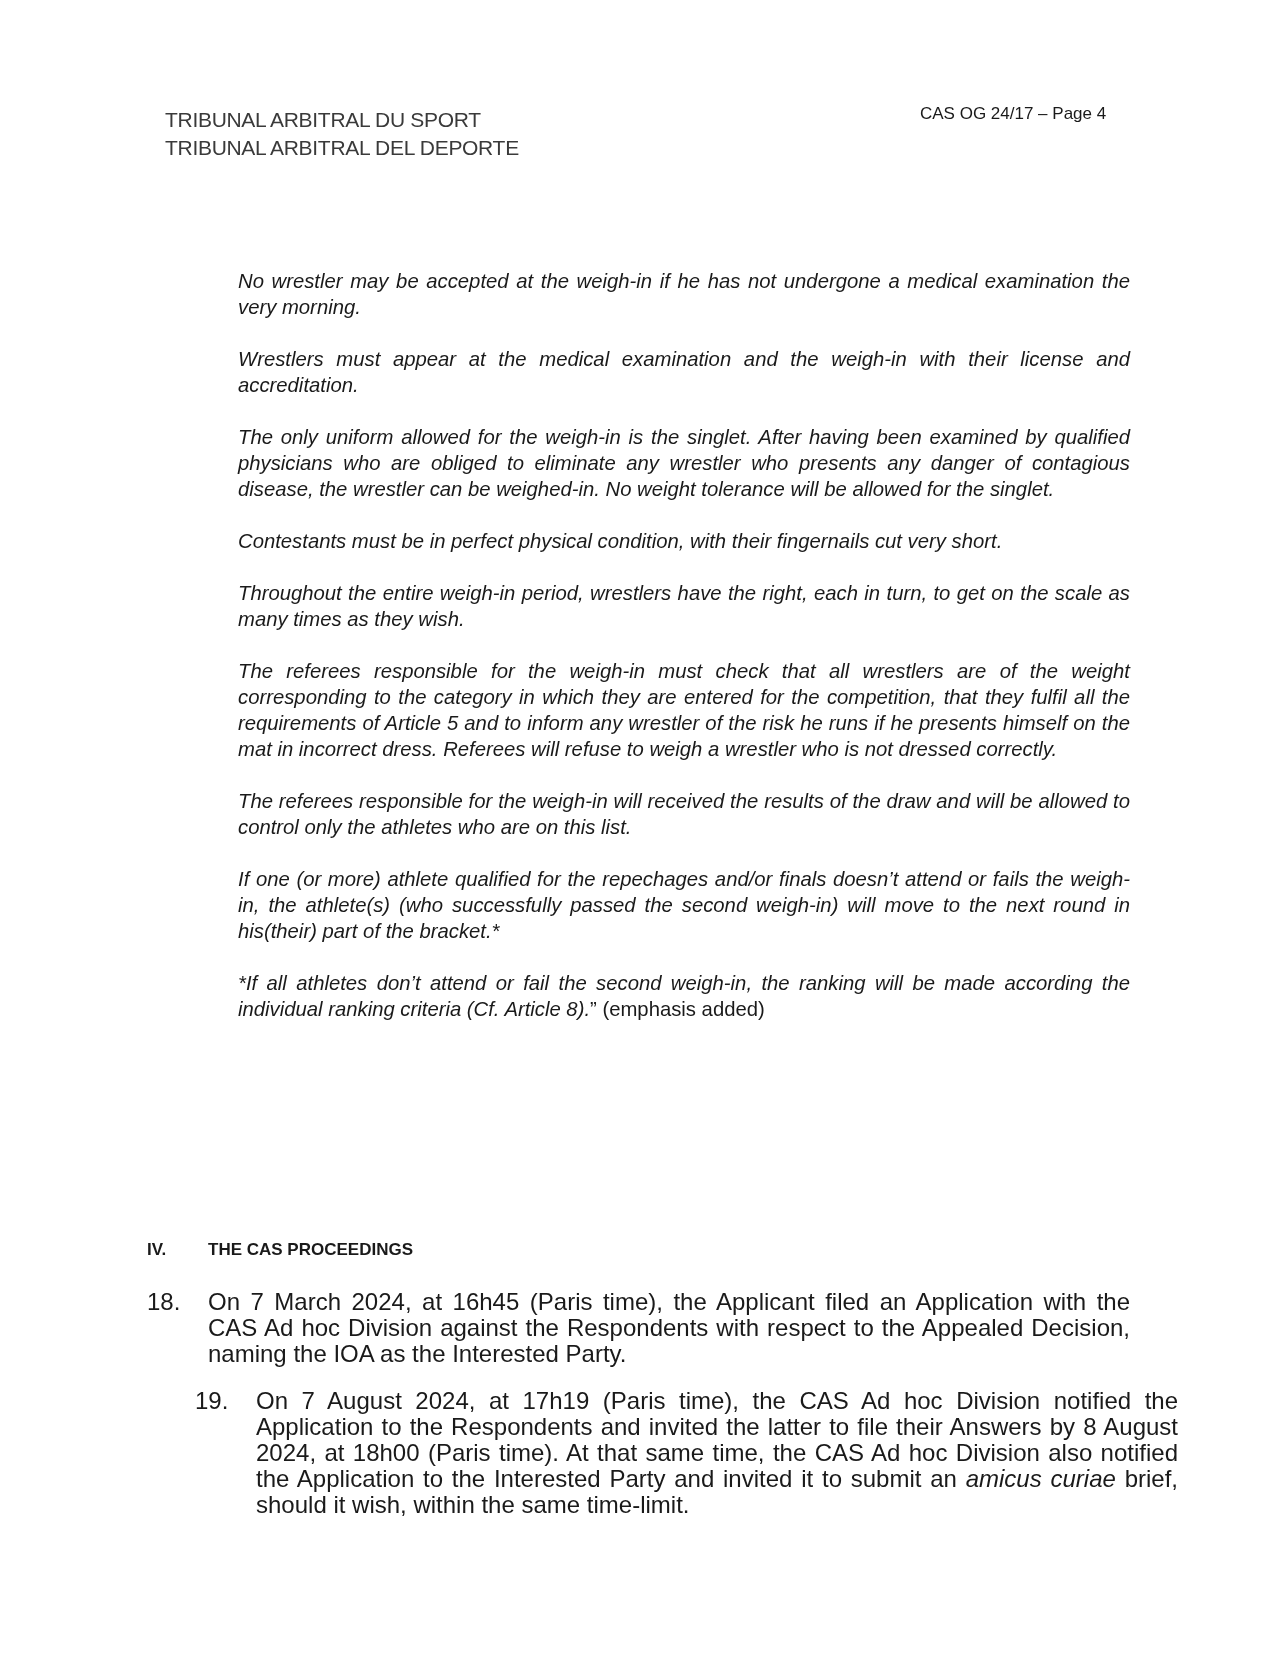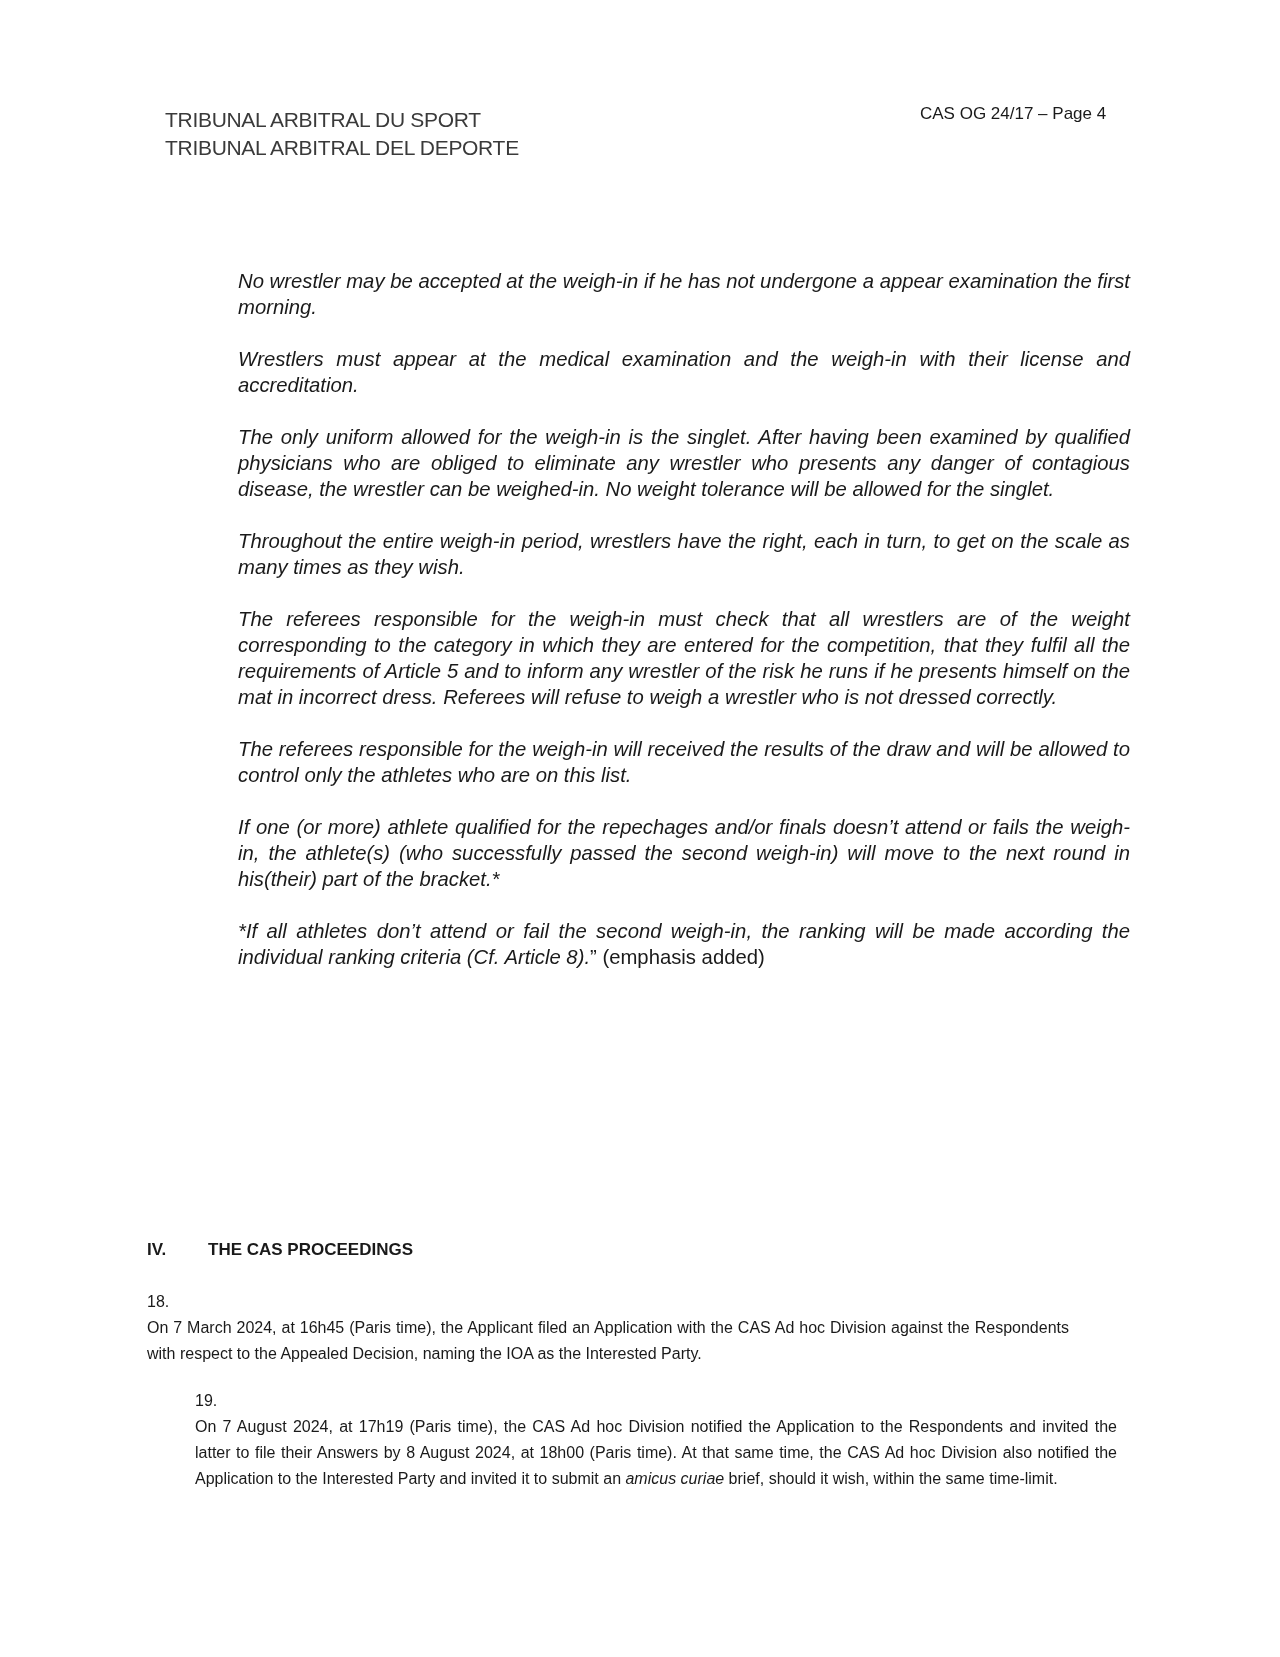--- a/index.html
+++ b/index.html
@@ -25,39 +25,40 @@
   .quote p { margin: 0 0 26px 0; }
   .quote .b { font-weight: bold; }
   .quote .n { font-style: normal; }
   .section {
     position: absolute; left: 147px; top: 1240px; font-size: 17px; font-weight: bold;
     display: flex;
   }
   .section .num { width: 61px; }
   .para {
     position: absolute; left: 147px; width: 983px; display: flex;
-    font-size: 16px; line-height: 26px; flex-direction: column;
+    font-size: 24px; line-height: 26px;
   }
   .para .num { width: 61px; flex: none; }
   .para .txt { width: 922px; text-align: justify; }
   .para .txt i { font-style: italic; }
 </style>
 </head>
 <body>
 
 <div class="header-org">
   <div>TRIBUNAL ARBITRAL DU SPORT</div>
   <div>TRIBUNAL ARBITRAL DEL DEPORTE</div>
 </div>
 <div class="page-ref">CAS OG 24/17 – Page 4</div>
 
 <div class="quote" style="top:268px;">
-  <p>No wrestler may be accepted at the weigh-in if he has not undergone a appear examination the first morning.</p>
+  <p>No wrestler may be accepted at the weigh-in if he has not undergone a medical examination the very morning.</p>
   <p>Wrestlers must appear at the medical examination and the weigh-in with their license and accreditation.</p>
   <p>The only uniform allowed for the weigh-in is the singlet. After having been examined by qualified physicians who are obliged to eliminate any wrestler who presents any danger of contagious disease, the wrestler can be weighed-in. No weight tolerance will be allowed for the singlet.</p>
+  <p>Contestants must be in perfect physical condition, with their fingernails cut very short.</p>
   <p>Throughout the entire weigh-in period, wrestlers have the right, each in turn, to get on the scale as many times as they wish.</p>
   <p>The referees responsible for the weigh-in must check that all wrestlers are of the weight corresponding to the category in which they are entered for the competition, that they fulfil all the requirements of Article 5 and to inform any wrestler of the risk he runs if he presents himself on the mat in incorrect dress. Referees will refuse to weigh a wrestler who is not dressed correctly.</p>
   <p>The referees responsible for the weigh-in will received the results of the draw and will be allowed to control only the athletes who are on this list.</p>
   <p>If one (or more) athlete qualified for the repechages and/or finals doesn’t attend or fails the weigh-in, the athlete(s) (who successfully passed the second weigh-in) will move to the next round in his(their) part of the bracket.*</p>
   <p><span>*If all athletes don’t attend or fail the second weigh-in, the ranking will be made according the individual ranking criteria (Cf. Article 8).</span><span class="n">” (emphasis added)</span></p>
 </div>
 
 <div class="section">
   <span class="num">IV.</span>
   <span>THE CAS PROCEEDINGS</span>

